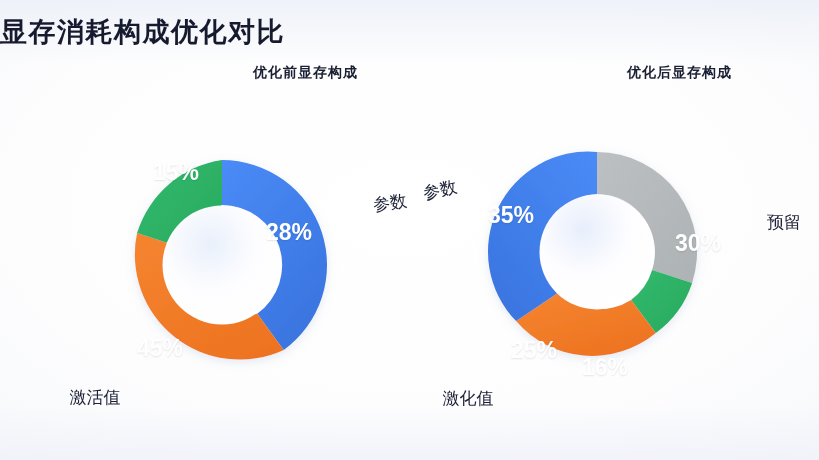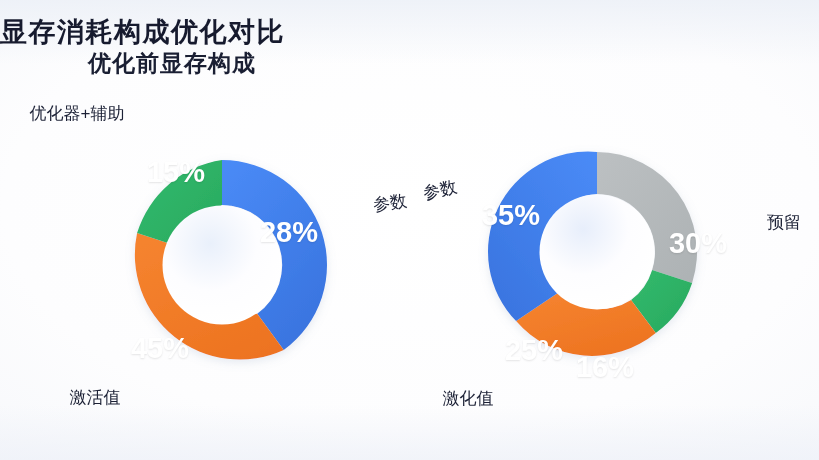--- a/index.html
+++ b/index.html
@@ -40,40 +40,40 @@
     text-align: left;
     font-size: 27px;
     font-weight: bold;
     color: #161a2e;
     letter-spacing: 1.5px;
     z-index: 5;
   }
 
   .sub-title {
     position: absolute;
-    top: 48px;
-    font-size: 23px;
+    top: 64px;
+    font-size: 14px;
     font-weight: bold;
     color: #1a1f33;
     letter-spacing: 1px;
-    text-align: left;
+    text-align: right;
     z-index: 5;
   }
   .sub-title.left  { left: 88px;  width: 270px; }
   .sub-title.right { left: 462px; width: 270px; }
 
   .donut-wrap {
     position: absolute;
     z-index: 2;
   }
   .donut-wrap svg { display: block; overflow: visible; }
 
   .pct-label {
     position: absolute;
-    font-size: 29px;
+    font-size: 23px;
     font-weight: bold;
     color: #ffffff;
     white-space: nowrap;
     z-index: 4;
     text-shadow: 0 1px 2px rgba(0,0,0,0.10);
     transform: translate(-50%, -50%);
   }
 
   .cat-label {
     position: absolute;
@@ -87,20 +87,21 @@
   .cat-label.tilt-b { transform: translate(-50%, -50%) rotate(-12deg); }
 </style>
 </head>
 <body>
 
 <div id="root">
 
   <div class="main-title">显存消耗构成优化对比</div>
 
   <div class="sub-title left">优化前显存构成</div>
+  <div class="sub-title right">优化后显存构成</div>
 
   <div class="donut-wrap" style="left:117px; top:160px; width:210px; height:210px;">
     <svg width="210" height="210" viewBox="0 0 210 210">
       <defs>
         <radialGradient id="holeGradL" cx="40%" cy="32%" r="72%">
           <stop offset="0%" stop-color="#e9f0fb"></stop>
           <stop offset="55%" stop-color="#fdfdff"></stop>
           <stop offset="100%" stop-color="#ffffff"></stop>
         </radialGradient>
         <filter id="softShadowL" x="-25%" y="-25%" width="150%" height="150%">
@@ -128,21 +129,20 @@
         <path fill="url(#greenGradL)" d="M 20.07 73.04 A 105 105 0 0 1 105 0 L 105 45 A 60 60 0 0 0 76.75 91.45 Z"></path>
       </g>
       <circle cx="105" cy="105" r="59.5" fill="url(#holeGradL)"></circle>
     </svg>
   </div>
 
   <div class="pct-label" style="left:289px; top:232px;">28%</div>
   <div class="pct-label" style="left:160px; top:348px;">45%</div>
   <div class="pct-label" style="left:176px; top:172px;">15%</div>
 
-  <div class="cat-label" style="left:77px;  top:113px;">优化器+辅助</div>
   <div class="cat-label" style="left:95px;  top:397px;">激活值</div>
   <div class="cat-label tilt-a" style="left:390px; top:203px;">参数</div>
 
   <div class="donut-wrap" style="left:497px; top:152px; width:200px; height:200px;">
     <svg width="200" height="200" viewBox="0 0 200 200">
       <defs>
         <radialGradient id="holeGradR" cx="38%" cy="30%" r="72%">
           <stop offset="0%" stop-color="#e7eefb"></stop>
           <stop offset="55%" stop-color="#fdfdff"></stop>
           <stop offset="100%" stop-color="#ffffff"></stop>

